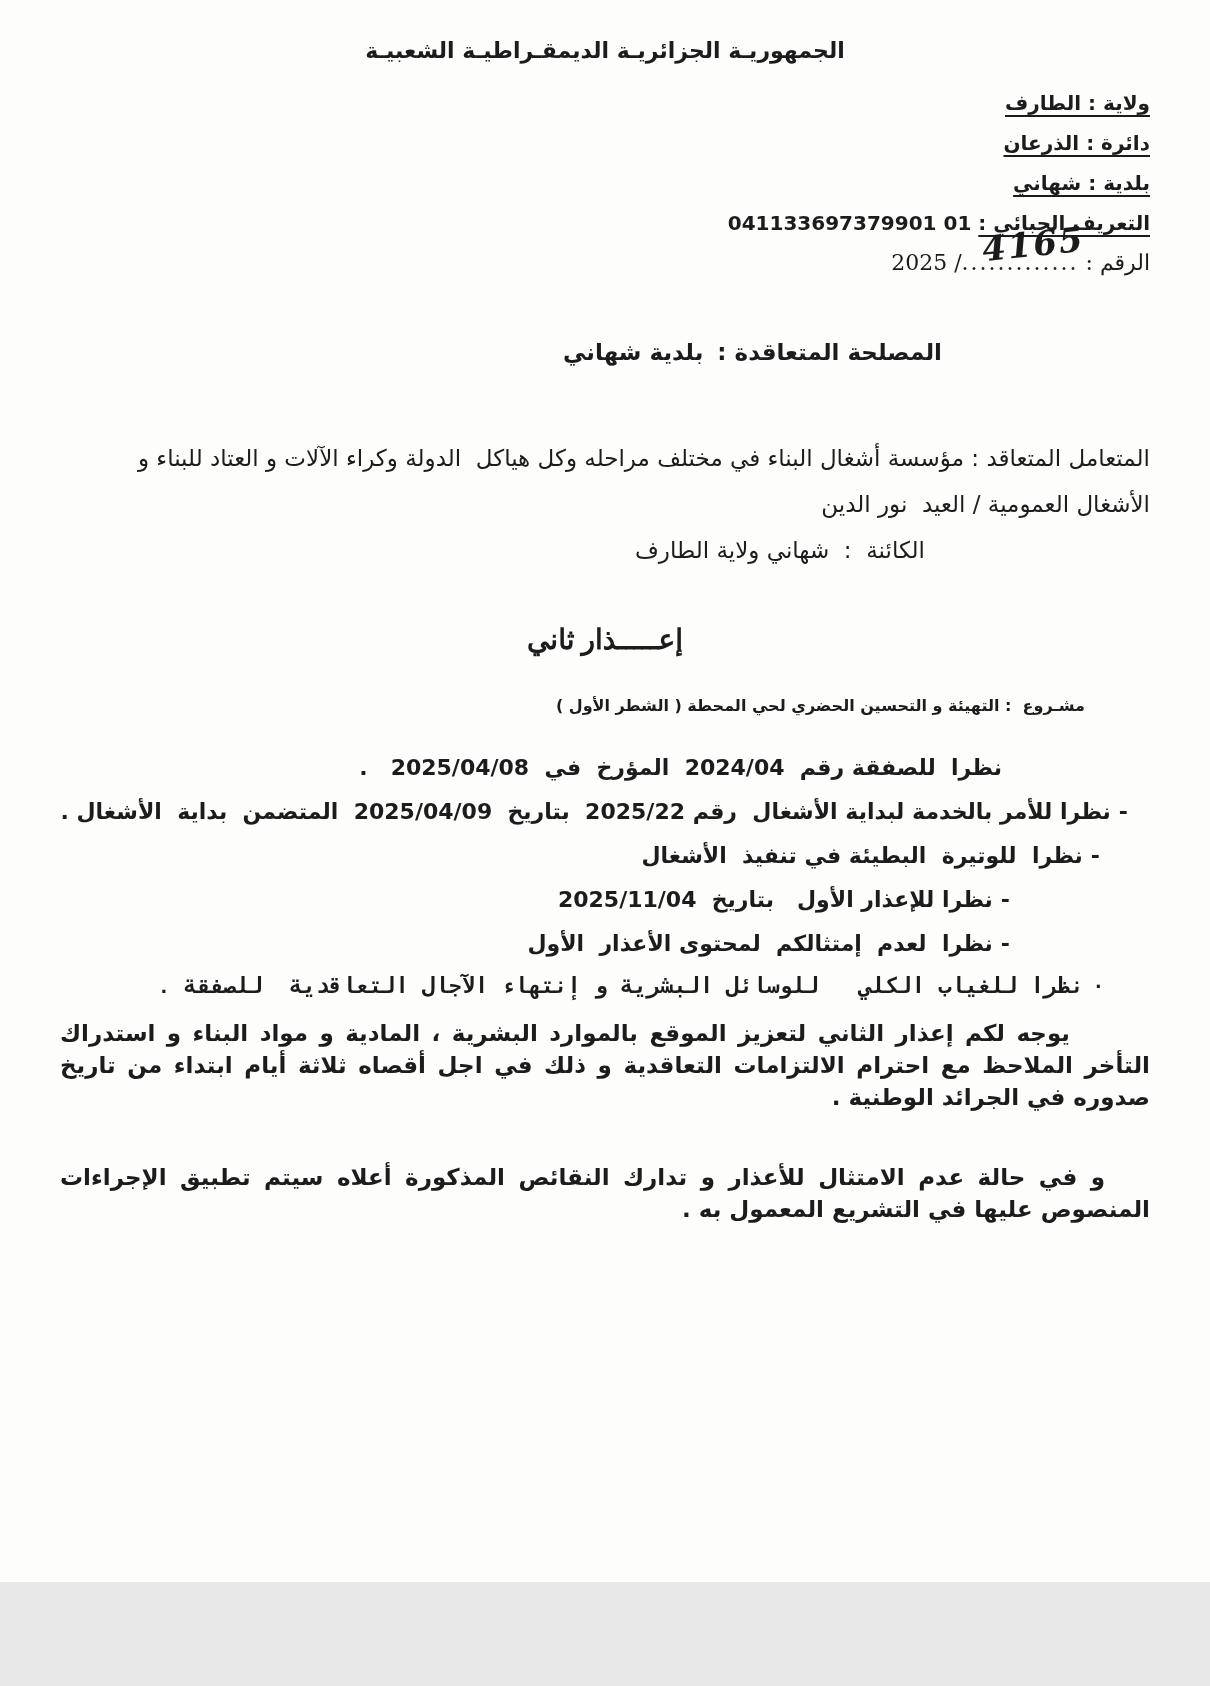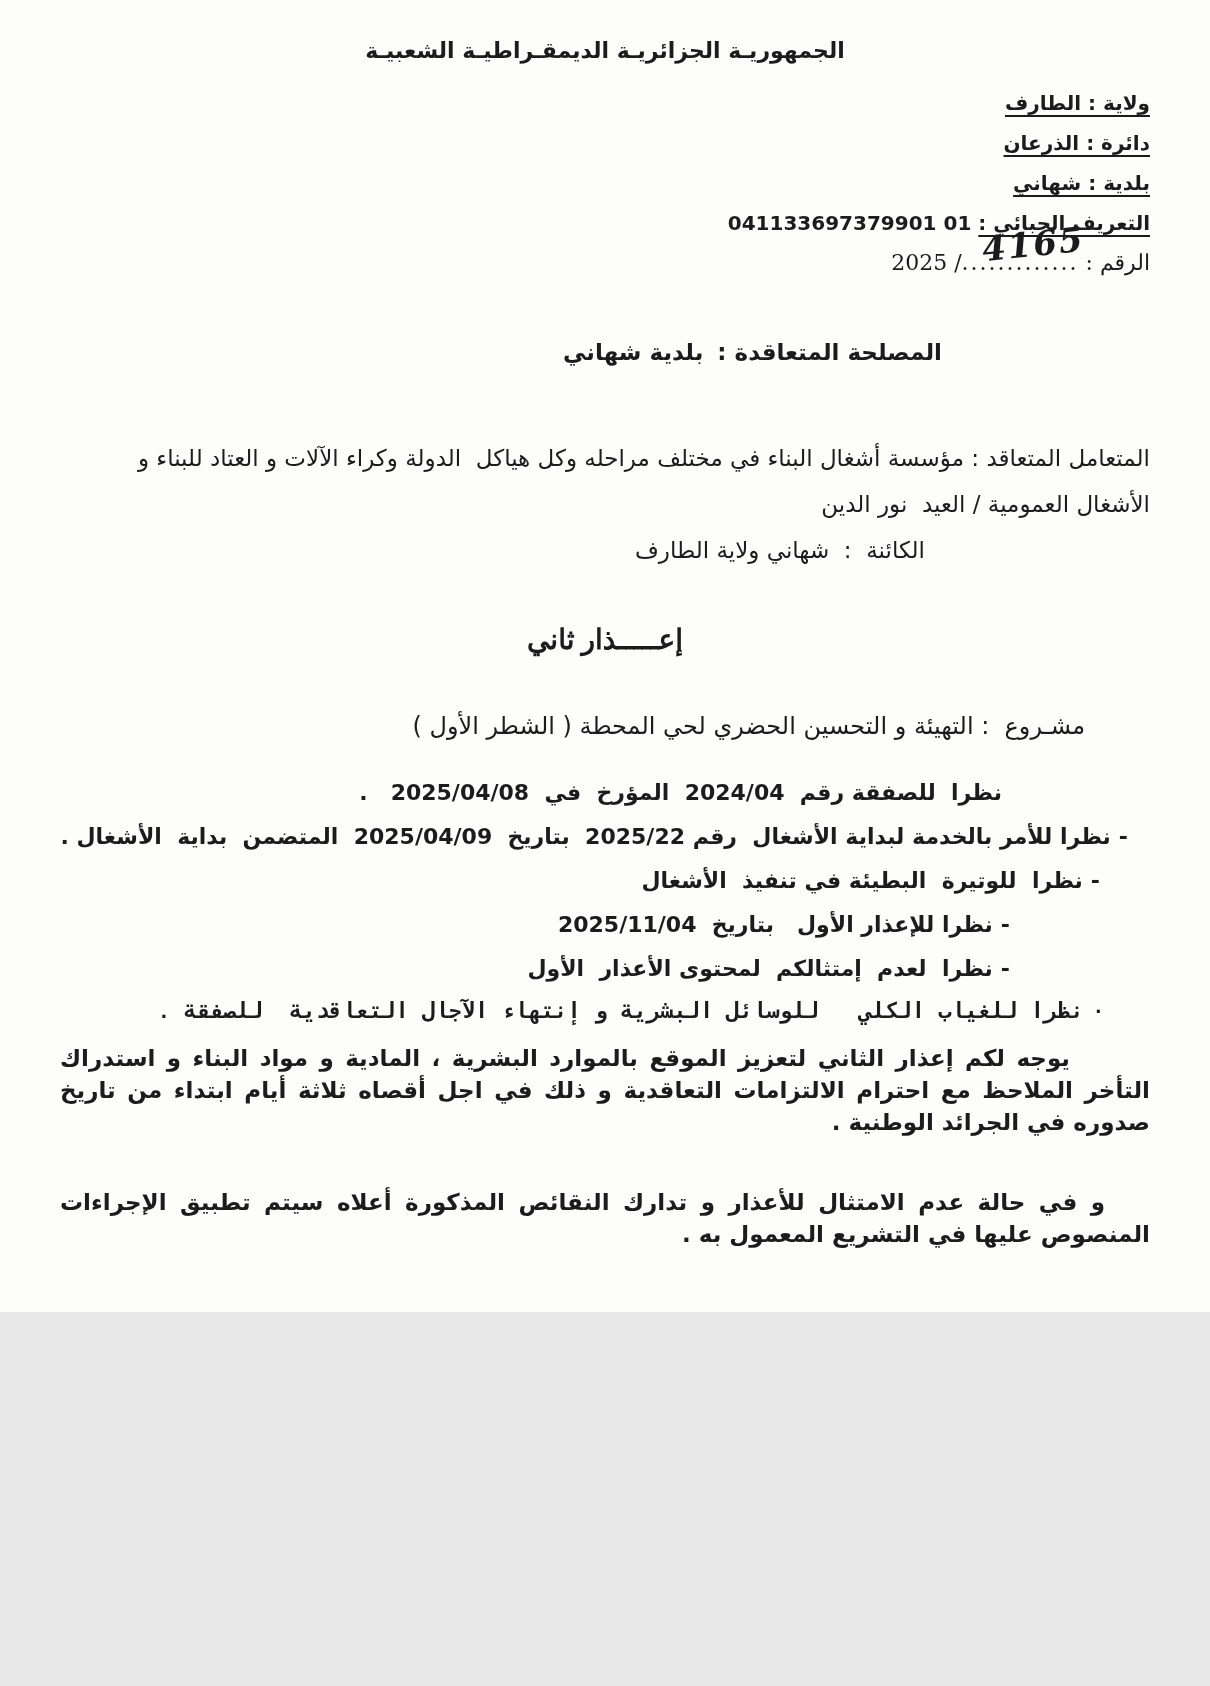--- a/index.html
+++ b/index.html
@@ -1,18 +1,18 @@
 <!DOCTYPE html>
 <html><head>
 <meta charset="utf-8">
 <style>
   html, body { margin: 0; padding: 0; background: #e8e8e8; }
   .page {
     width: 1210px;
-    height: 1312px;
+    height: 1582px;
     margin: 0 auto;
     background: #fdfdfc;
     position: relative;
     overflow: hidden;
     font-family: "DejaVu Sans", sans-serif;
     color: #1c1c1c;
   }
   .content { padding: 0 60px; }
 
   .doc-header {
@@ -86,24 +86,24 @@
     text-align: center;
     direction: rtl;
     font-size: 28px;
     font-weight: bold;
     white-space: pre-wrap;
     font-family: Liberation Serif, serif;
   }
 
   .project {
     direction: rtl;
-    margin-top: 56px;
+    margin-top: 40px;
     padding-right: 65px;
-    font-size: 24px;
-    font-weight: normal;
+    font-size: 16px;
+    font-weight: bold;
     white-space: pre-wrap;
   }
 
   .considerations {
     direction: rtl;
     margin-top: 38px;
     font-size: 22px;
     font-weight: bold;
   }
   .cons-item { line-height: 30px; margin-bottom: 14px; }

